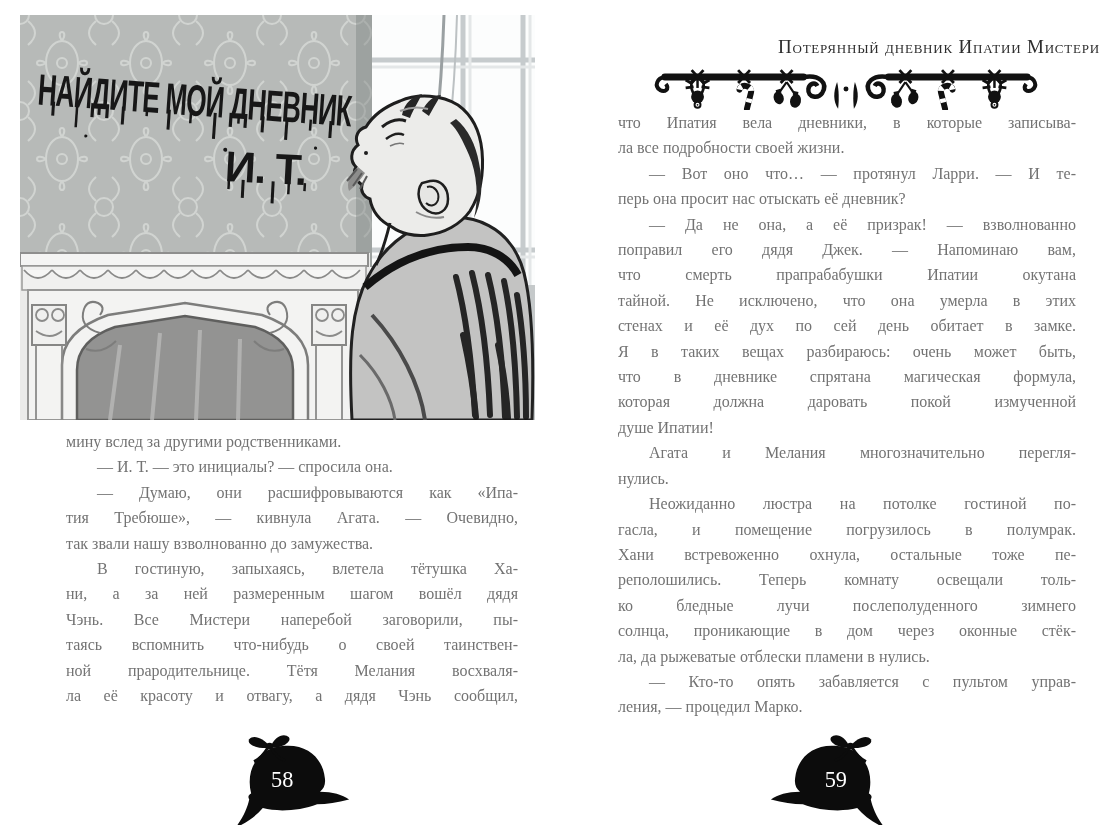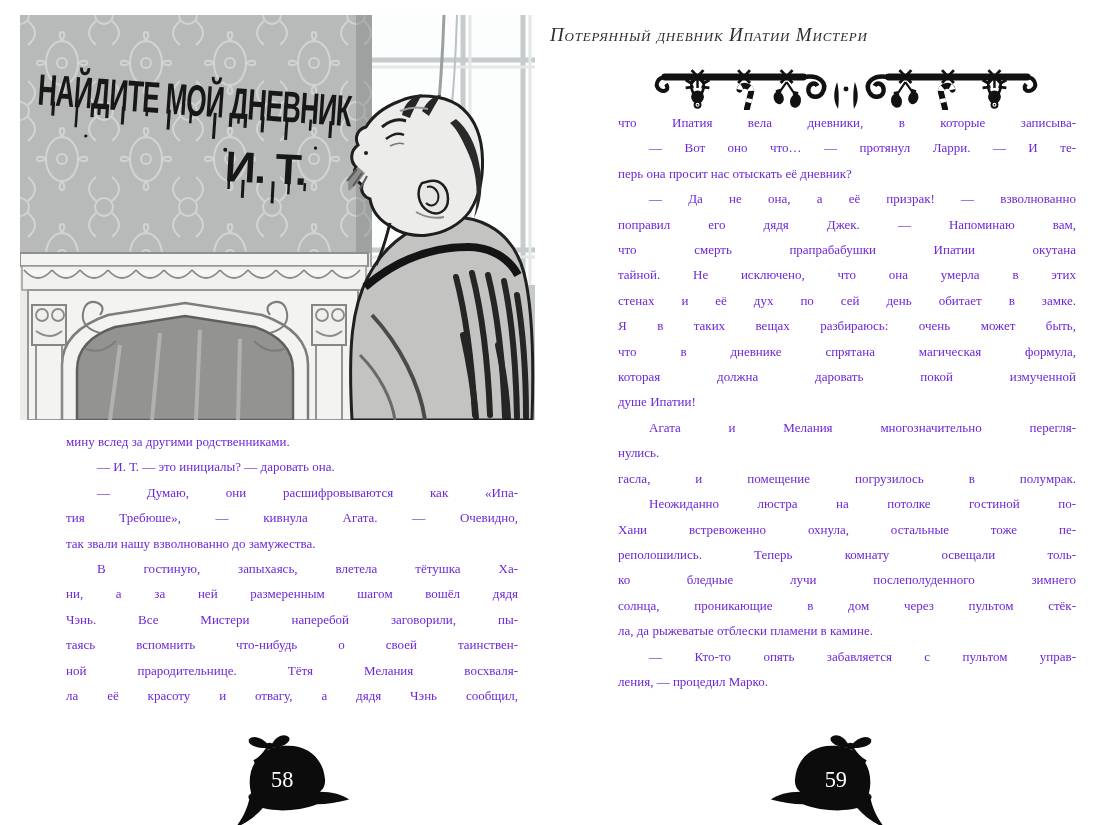--- a/index.html
+++ b/index.html
@@ -5,29 +5,29 @@
   html,body{margin:0;padding:0;background:#ffffff;}
   .spread{position:relative;width:1100px;height:825px;background:#ffffff;overflow:hidden;
           font-family:"Liberation Serif",serif;color:#1f1f1f;}
   .page{position:absolute;top:0;width:550px;height:825px;}
   .page.left{left:0;}
   .page.right{left:550px;}
 
   .illustration{position:absolute;left:20px;top:15px;width:515px;height:405px;margin:0;}
   .illustration svg{display:block;width:100%;height:100%;}
 
-  .textcol{position:absolute;font-size:13px;line-height:25.4px;color:#6d28d9;}
+  .textcol{position:absolute;font-size:16px;line-height:25.4px;color:#737373;}
   .textcol.leftcol{left:66px;top:429px;width:452px;}
   .textcol.rightcol{left:68px;top:110px;width:458px;}
   .tline{text-align:justify;text-align-last:justify;white-space:normal;}
   .tline.pend{text-align-last:left;}
   .tline.ind{text-indent:31px;}
 
-  .chapter-header{position:absolute;left:0;top:24px;width:100%;text-align:left;
-        font-variant:small-caps;font-size:19px;letter-spacing:0.8px;color:#2d2d2d;font-weight:normal;font-style:italic;}
+  .chapter-header{position:absolute;left:0;top:36px;width:100%;text-align:right;
+        font-variant:small-caps;font-size:19px;letter-spacing:0.8px;color:#2d2d2d;font-weight:normal;}
 
   .ornament{position:absolute;left:103px;top:56px;width:386px;height:54px;}
   .ornament svg{display:block;width:100%;height:100%;}
 
   .pagenum-hat{position:absolute;top:731px;width:128px;height:98px;}
   .page.left  .pagenum-hat{left:224px;}
   .page.right .pagenum-hat{left:218px;}
   .pagenum-hat svg{display:block;width:100%;height:100%;}
   .hatnum{font-family:"Liberation Serif",serif;font-size:23px;fill:#ffffff;}
 
@@ -228,21 +228,21 @@
 
           <path d="M396,197 q14,8 28,5" fill="none" stroke="#8a8a8a" stroke-width="2"></path>
           <path d="M380,96 q14,-6 28,-2" fill="none" stroke="#9b9b9b" stroke-width="2"></path>
           <path d="M370,208 C366,224 362,238 356,250" fill="none" stroke="#1e1e1e" stroke-width="3"></path>
         </g>
       </svg>
     </figure>
 
     <div class="textcol leftcol" id="left-lines">
         <div class="tline pend">мину вслед за другими родственниками.</div>
-        <div class="tline ind pend">— И. Т. — это инициалы? — даровать она.</div>
+        <div class="tline ind pend">— И. Т. — это инициалы? — спросила она.</div>
         <div class="tline ind">— Думаю, они расшифровываются как «Ипа-</div>
         <div class="tline">тия Требюше», — кивнула Агата. — Очевидно,</div>
         <div class="tline pend">так звали нашу взволнованно до замужества.</div>
         <div class="tline ind">В гостиную, запыхаясь, влетела тётушка Ха-</div>
         <div class="tline">ни, а за ней размеренным шагом вошёл дядя</div>
         <div class="tline">Чэнь. Все Мистери наперебой заговорили, пы-</div>
         <div class="tline">таясь вспомнить что-нибудь о своей таинствен-</div>
         <div class="tline">ной прародительнице. Тётя Мелания восхваля-</div>
         <div class="tline">ла её красоту и отвагу, а дядя Чэнь сообщил,</div>
       </div>
@@ -317,40 +317,41 @@
         <g fill="#111">
           <path d="M186,26 C182,36 182,46 187,53 C188,45 188,34 186,26 Z"></path>
           <path d="M204,26 C208,36 208,46 203,53 C202,45 202,34 204,26 Z"></path>
           <circle cx="195" cy="33" r="2.5"></circle>
         </g>
       </svg>
     </div>
 
     <div class="textcol rightcol" id="right-lines">
         <div class="tline">что Ипатия вела дневники, в которые записыва-</div>
+        <div class="tline pend">ла все подробности своей жизни.</div>
         <div class="tline ind">— Вот оно что… — протянул Ларри. — И те-</div>
         <div class="tline pend">перь она просит нас отыскать её дневник?</div>
         <div class="tline ind">— Да не она, а её призрак! — взволнованно</div>
         <div class="tline">поправил его дядя Джек. — Напоминаю вам,</div>
         <div class="tline">что смерть прапрабабушки Ипатии окутана</div>
         <div class="tline">тайной. Не исключено, что она умерла в этих</div>
         <div class="tline">стенах и её дух по сей день обитает в замке.</div>
         <div class="tline">Я в таких вещах разбираюсь: очень может быть,</div>
         <div class="tline">что в дневнике спрятана магическая формула,</div>
         <div class="tline">которая должна даровать покой измученной</div>
         <div class="tline pend">душе Ипатии!</div>
         <div class="tline ind">Агата и Мелания многозначительно перегля-</div>
         <div class="tline pend">нулись.</div>
+        <div class="tline ind">Неожиданно люстра на потолке гостиной по-</div>
         <div class="tline">гасла, и помещение погрузилось в полумрак.</div>
-        <div class="tline ind">Неожиданно люстра на потолке гостиной по-</div>
         <div class="tline">Хани встревоженно охнула, остальные тоже пе-</div>
         <div class="tline">реполошились. Теперь комнату освещали толь-</div>
         <div class="tline">ко бледные лучи послеполуденного зимнего</div>
-        <div class="tline">солнца, проникающие в дом через пультом стёк-</div>
-        <div class="tline pend">ла, да рыжеватые отблески пламени в камине.</div>
+        <div class="tline">солнца, проникающие в дом через оконные стёк-</div>
+        <div class="tline pend">ла, да рыжеватые отблески пламени в нулись.</div>
         <div class="tline ind">— Кто-то опять забавляется с пультом управ-</div>
         <div class="tline pend">ления, — процедил Марко.</div>
       </div>
 
     <div class="pagenum-hat">
       <svg viewBox="0 0 132 100">
         <g transform="translate(132,0) scale(-1,1)">
           <g fill="#0c0c0c">
             <path d="M28,64 C22,40 34,18 60,15 C86,12 102,28 104,48
                      C105,54 103,59 99,62 C112,62 122,65 129,70

